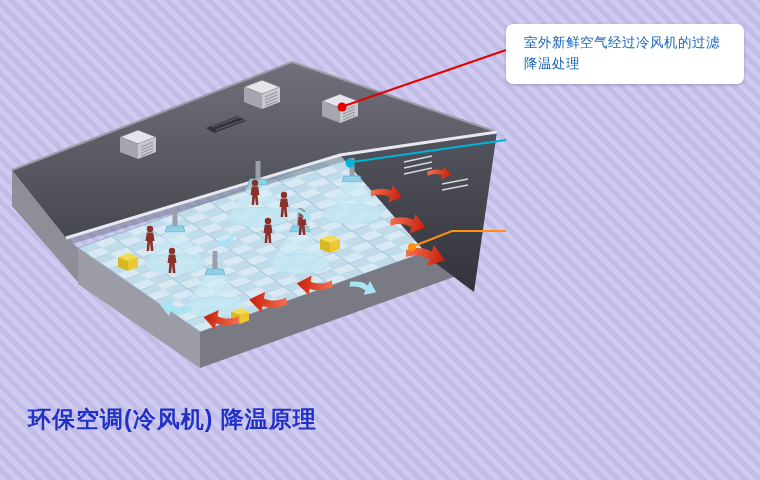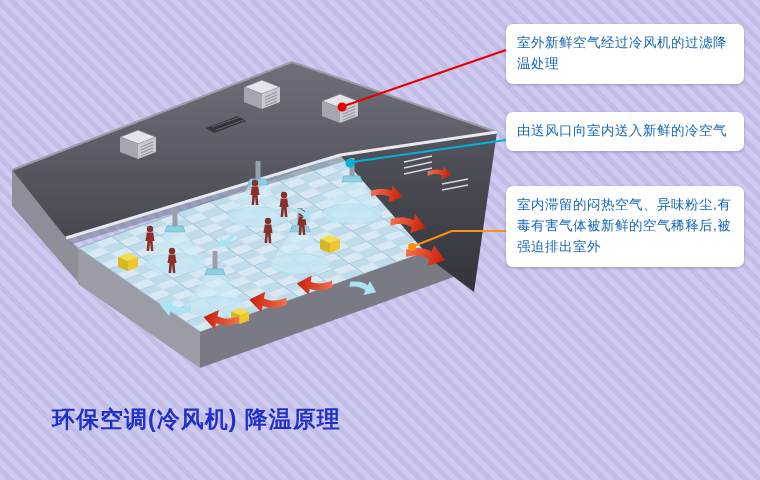--- a/index.html
+++ b/index.html
@@ -7,30 +7,30 @@
     width:760px;height:480px;overflow:hidden;
     font-family:"Liberation Sans","DejaVu Sans",sans-serif;
   }
   .page{
     position:relative;width:760px;height:480px;overflow:hidden;
     background:repeating-linear-gradient(45deg,#cfcbf0 0 5px,#c2bde6 5px 10px);
   }
   .scene{position:absolute;left:0;top:0;}
   .callout{
     position:absolute;left:506px;width:238px;box-sizing:border-box;
-    background:#ffffff;border-radius:7px;padding:9px 11px;
+    background:#ffffff;border-radius:7px;padding:9px 18px;
     box-shadow:0 1px 3px rgba(60,60,110,.35);
   }
   .callout p{
     margin:0;color:#1565b8;font-size:13.5px;line-height:1.55;
     letter-spacing:.5px;
   }
   .title{
     position:absolute;left:28px;top:404px;
-    color:#2030c8;font-size:23px;font-weight:700;letter-spacing:1px;margin-left:24px;
+    color:#2030c8;font-size:23px;font-weight:700;letter-spacing:1px;
   }
 </style>
 </head>
 <body>
 
 <div class="page">
 
   <svg class="scene" width="760" height="480" viewBox="0 0 760 480">
     <defs>
       <linearGradient id="roofGrad" x1="0" y1="0" x2="0" y2="1">
@@ -147,22 +147,16 @@
       <line x1="506" y1="140" x2="352" y2="162" stroke-width="2" stroke="#00b4d8"></line>
       <circle cx="350" cy="163" r="4.5" fill="#00b4d8"></circle>
       <polyline points="506,231 452,231 414,246" fill="none" stroke-width="2" stroke="#ff9010"></polyline>
       <circle cx="412" cy="247" r="4" fill="#ff9010"></circle>
     </g>
   </svg>
 
   <div class="callout" style="top:24px">
     <p>室外新鲜空气经过冷风机的过滤降温处理</p>
   </div>
-  <div class="callout" style="top:112px">
-    <p>由送风口向室内送入新鲜的冷空气</p>
-  </div>
-  <div class="callout" style="top:186px">
-    <p>室内滞留的闷热空气、异味粉尘,有毒有害气体被新鲜的空气稀释后,被强迫排出室外</p>
-  </div>
 
   <div class="title">环保空调(冷风机) 降温原理</div>
 
 </div>
 
 </body></html>

